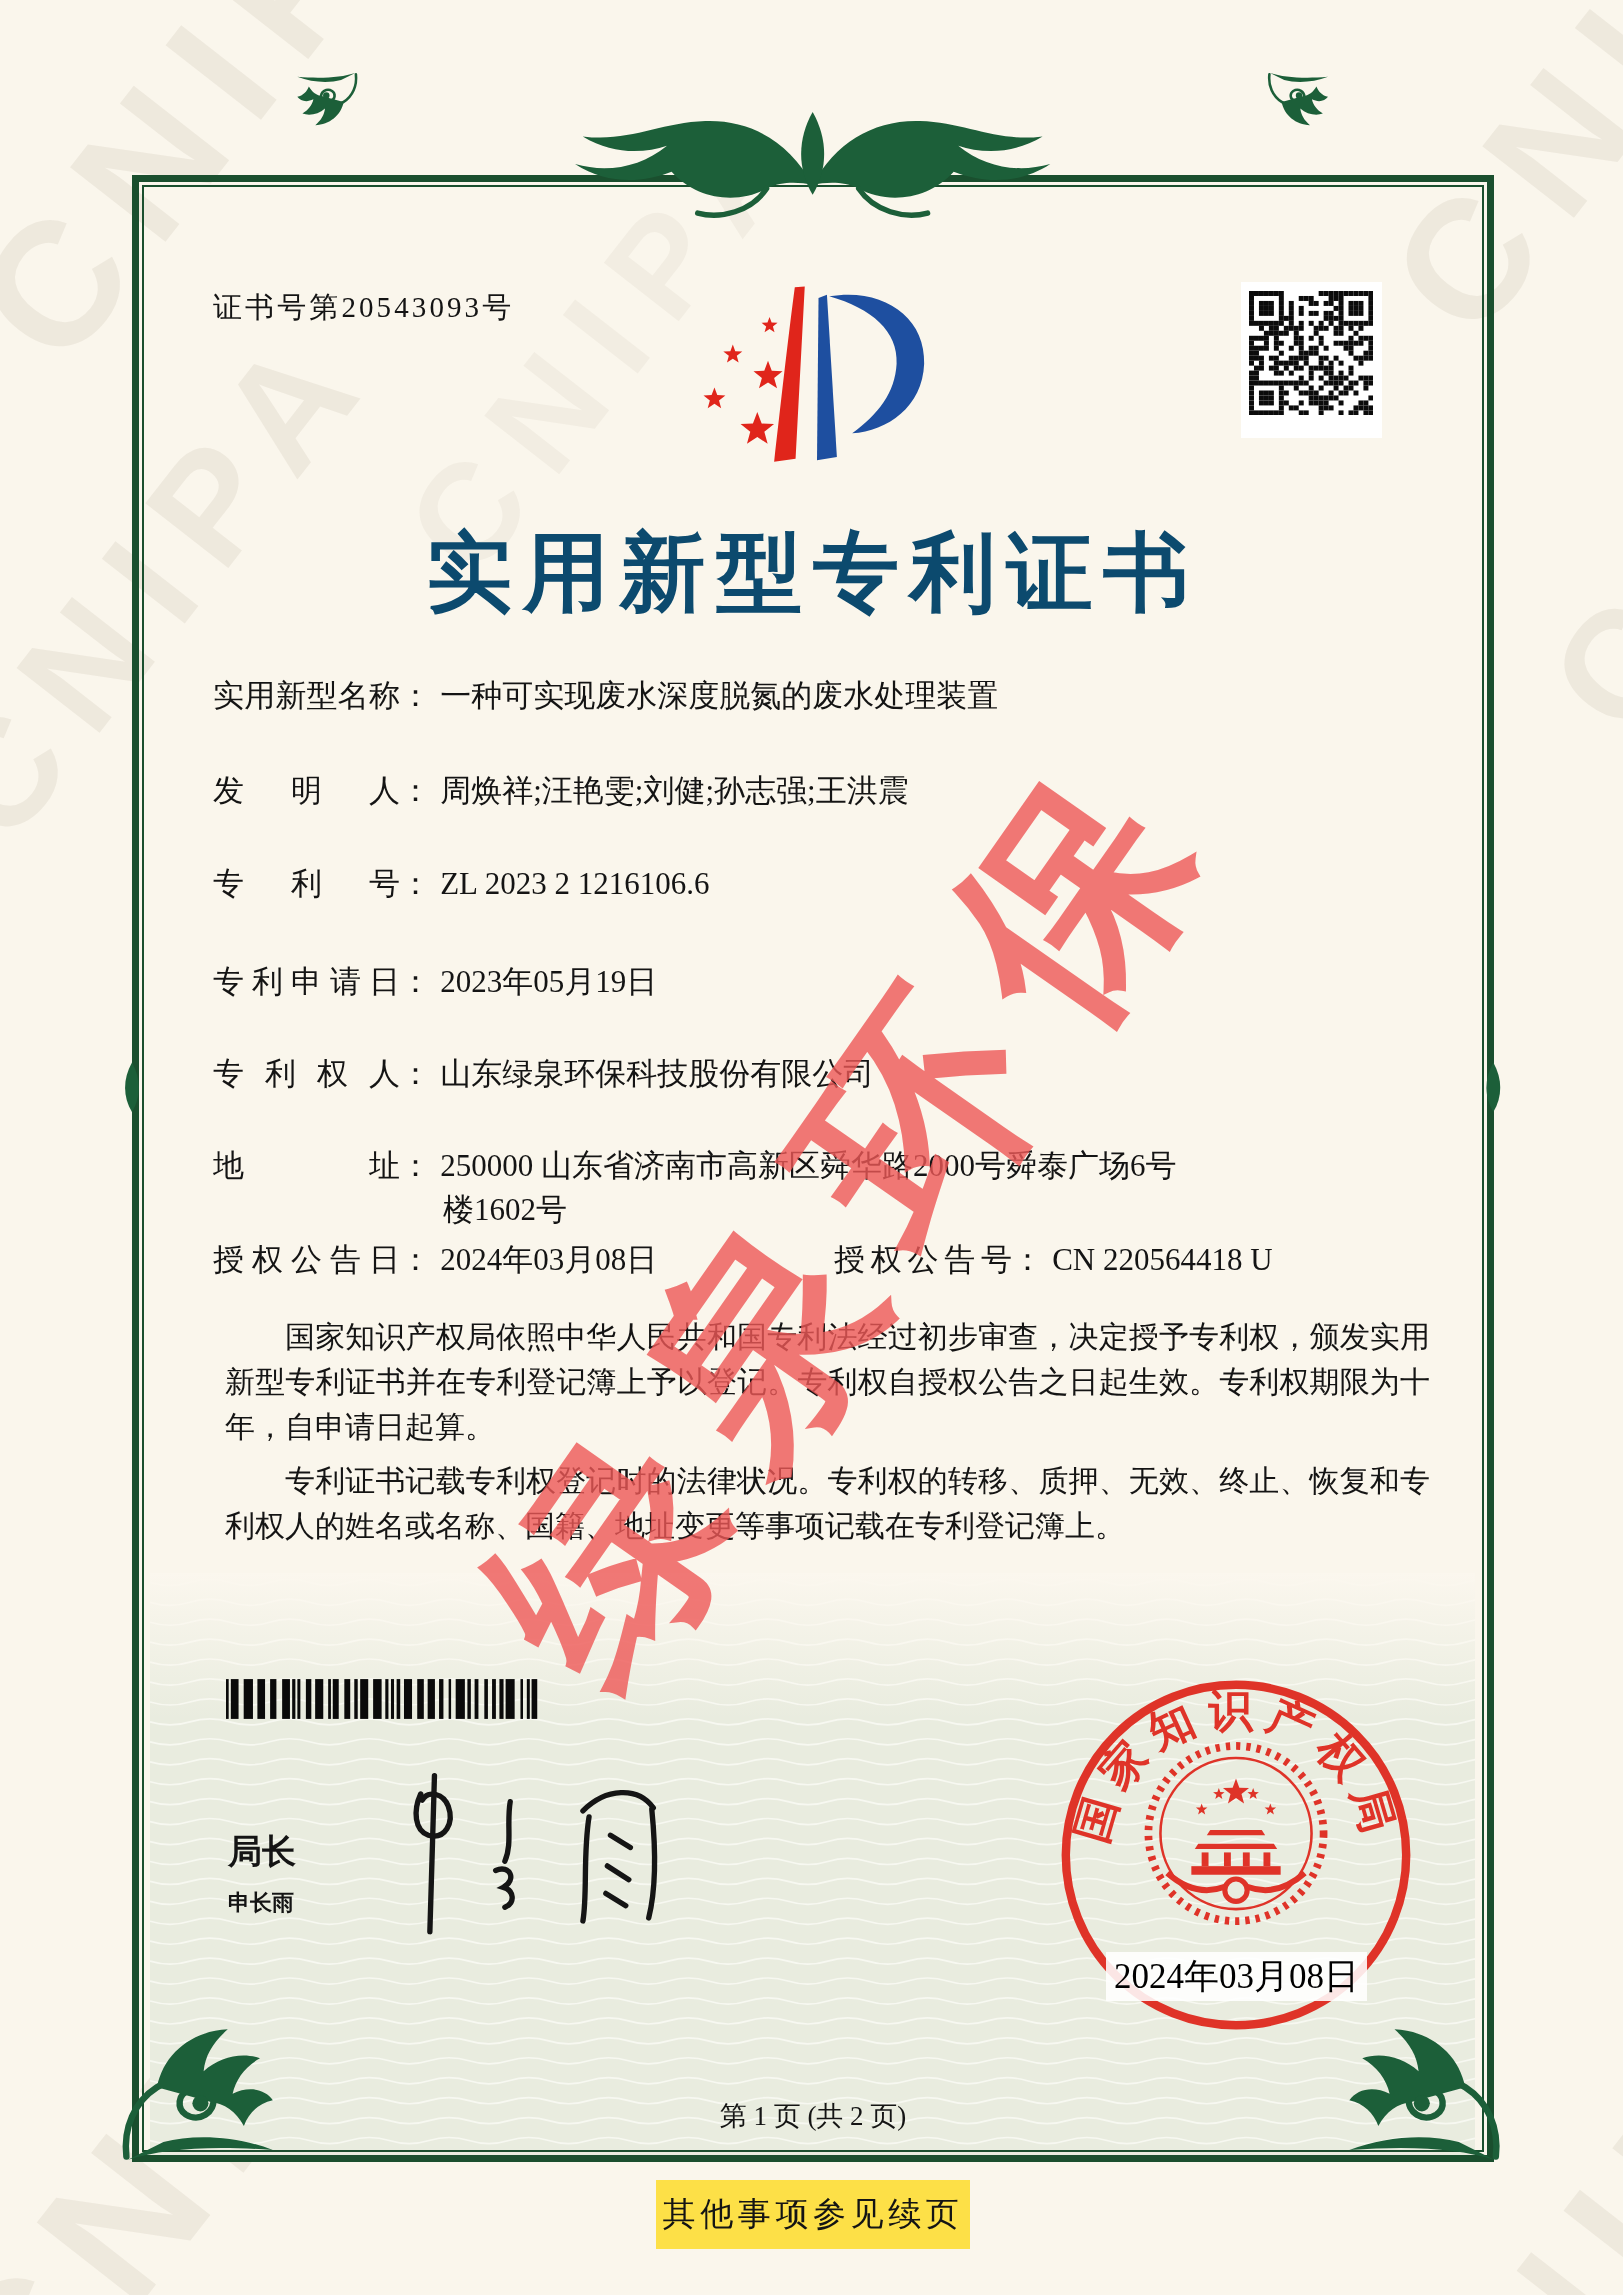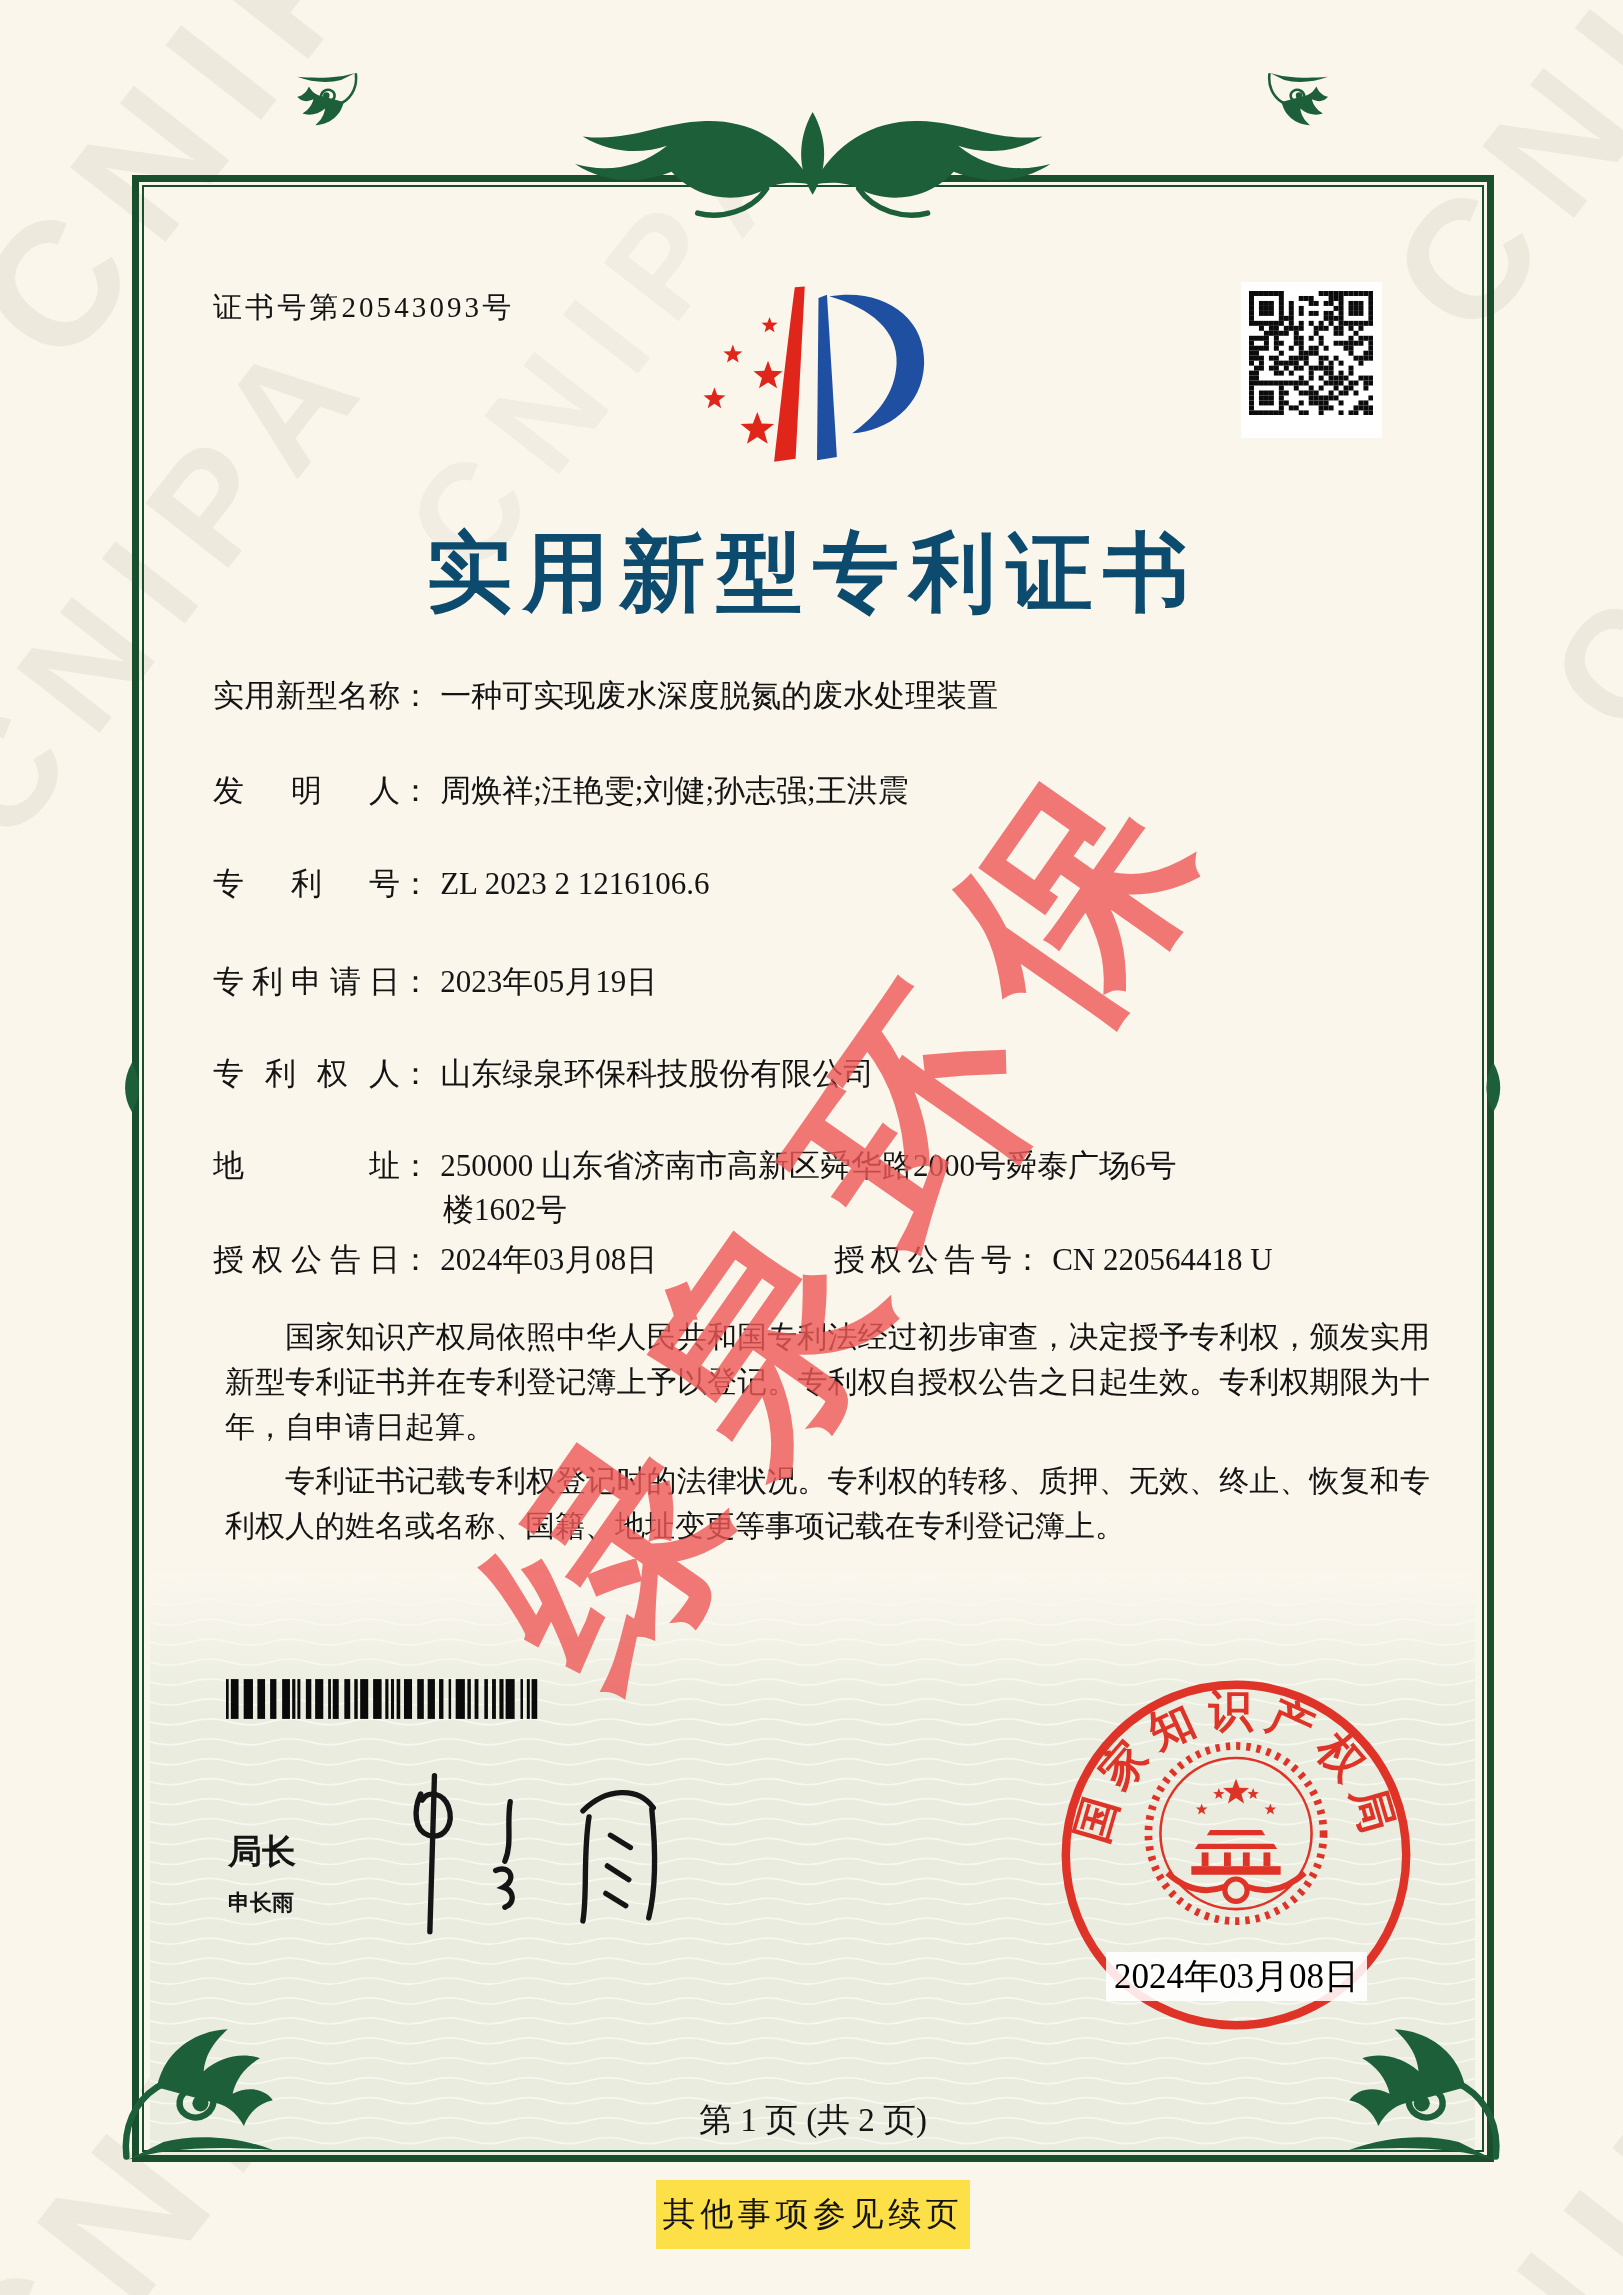--- a/index.html
+++ b/index.html
@@ -37,21 +37,21 @@
                 font-family:"Liberation Sans","DejaVu Sans",sans-serif;z-index:10;}
   .signer-name{position:absolute;left:228px;top:1888px;font-size:22px;font-weight:700;
                font-family:"Liberation Sans","DejaVu Sans",sans-serif;z-index:10;}
   .signature{position:absolute;left:353px;top:1771px;z-index:11;}
   .red-wm{position:absolute;left:261px;top:1089px;width:1188px;height:253px;z-index:40;
           transform:rotate(-55deg);font-size:226px;line-height:253px;letter-spacing:42px;text-align:center;
           color:rgba(238,88,86,0.80);font-weight:bold;white-space:nowrap;}
   .seal{position:absolute;left:1052px;top:1671px;z-index:30;opacity:0.95;}
   .seal-date{position:absolute;left:1106px;top:1952px;width:261px;height:49px;z-index:31;
              background:rgba(255,255,255,0.88);text-align:center;font-size:35px;line-height:49px;color:#000;}
-  .page-info{position:absolute;left:132px;width:1362px;top:2098px;text-align:center;font-size:33px;z-index:12;}
+  .page-info{position:absolute;left:132px;width:1362px;top:2098px;text-align:center;font-size:27px;z-index:12;}
   .cont-box{position:absolute;left:656px;top:2180px;width:314px;height:69px;background:#fde047;z-index:12;
             text-align:center;font-size:33px;line-height:69px;letter-spacing:4.6px;}
 </style>
 </head>
 <body>
 
 <div class="page">
 
   <div class="gwm" style="left:-115px;top:-31px;font-size:176px;">CNIPA</div>
   <div class="gwm" style="left:1303px;top:-46px;font-size:169px;">CNIPA</div>

